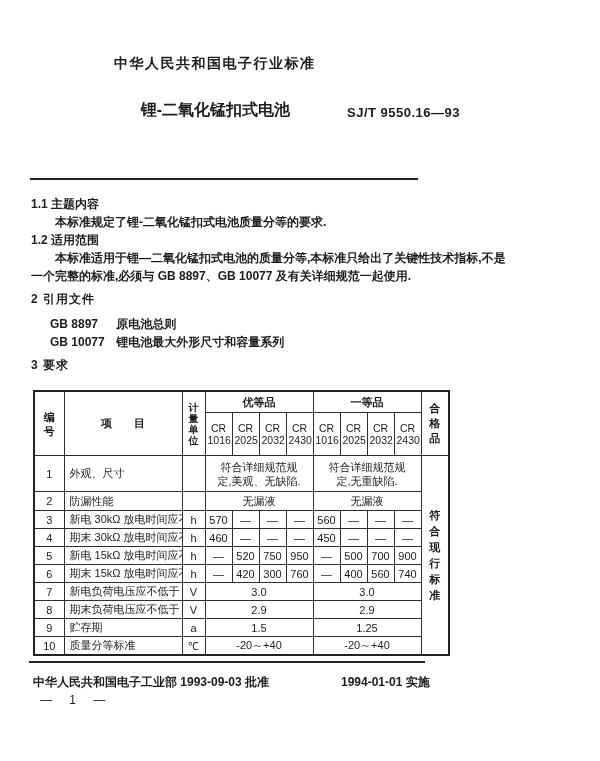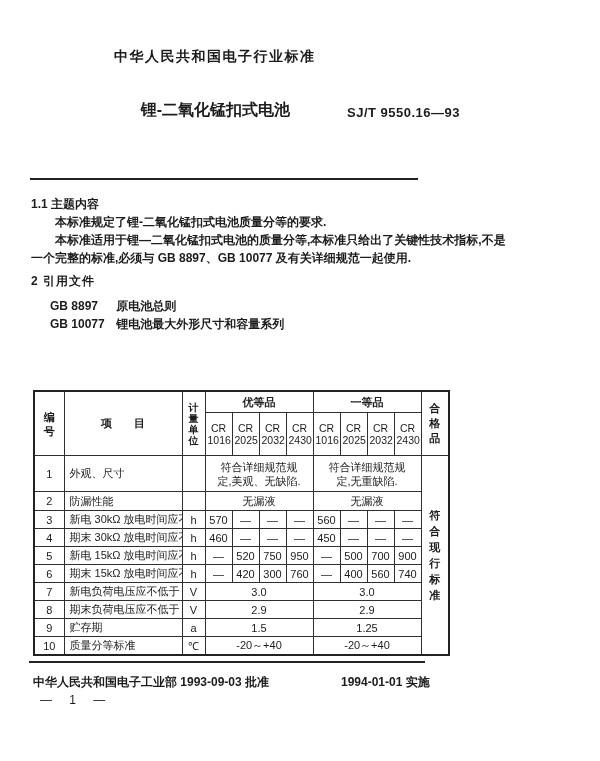--- a/index.html
+++ b/index.html
@@ -6,21 +6,21 @@
   body{
     width:600px;height:761px;background:#e9e9e9;
     font-family:"Liberation Sans",sans-serif;
     color:#1c1c1c;
   }
   .page{
     position:relative;width:600px;height:761px;background:#ffffff;overflow:hidden;
   }
   
   .org-line{
-    position:absolute;left:114px;top:48px;
+    position:absolute;left:114px;top:55px;
     font-size:14px;font-weight:bold;letter-spacing:1.5px;white-space:nowrap;
   }
   .doc-title{
     position:absolute;left:138px;top:97px;width:152px;
     text-align:right;font-size:16px;font-weight:bold;line-height:25px;
   }
   .std-number{
     position:absolute;left:347px;top:105px;
     font-size:13px;font-weight:bold;letter-spacing:0.5px;white-space:nowrap;
   }
@@ -85,31 +85,33 @@
   <div class="org-line">中华人民共和国电子行业标准</div>
   <div class="doc-title">
     <div>锂-二氧化锰扣式电池</div>
   </div>
   <div class="std-number">SJ/T 9550.16—93</div>
   <div class="header-rule"></div>
 
   <div class="content">
     <p class="h-sub">1.1  主题内容</p>
     <p class="indent">本标准规定了锂-二氧化锰扣式电池质量分等的要求.</p>
+    <p>1.2  适用范围</p>
     <p class="indent">本标准适用于锂—二氧化锰扣式电池的质量分等,本标准只给出了关键性技术指标,不是</p>
     <p>一个完整的标准,必须与 GB 8897、GB 10077 及有关详细规范一起使用.</p>
     <p class="h-main gap-top">2  引用文件</p>
     <p class="refs">
       <span class="ref-code">GB 8897</span>
       <span>原电池总则</span>
     </p>
     <p class="refs" style="margin-top:0 !important;">
       <span class="ref-code">GB 10077</span>
       <span>锂电池最大外形尺寸和容量系列</span>
     </p>
+    <p class="h-main gap-top">3  要求</p>
   </div>
 
   <table class="req-table">
     <colgroup>
       <col style="width:30px">
         <col style="width:118px">
         <col style="width:23px">
       <col style="width:27px">
         <col style="width:27px">
         <col style="width:27px">

